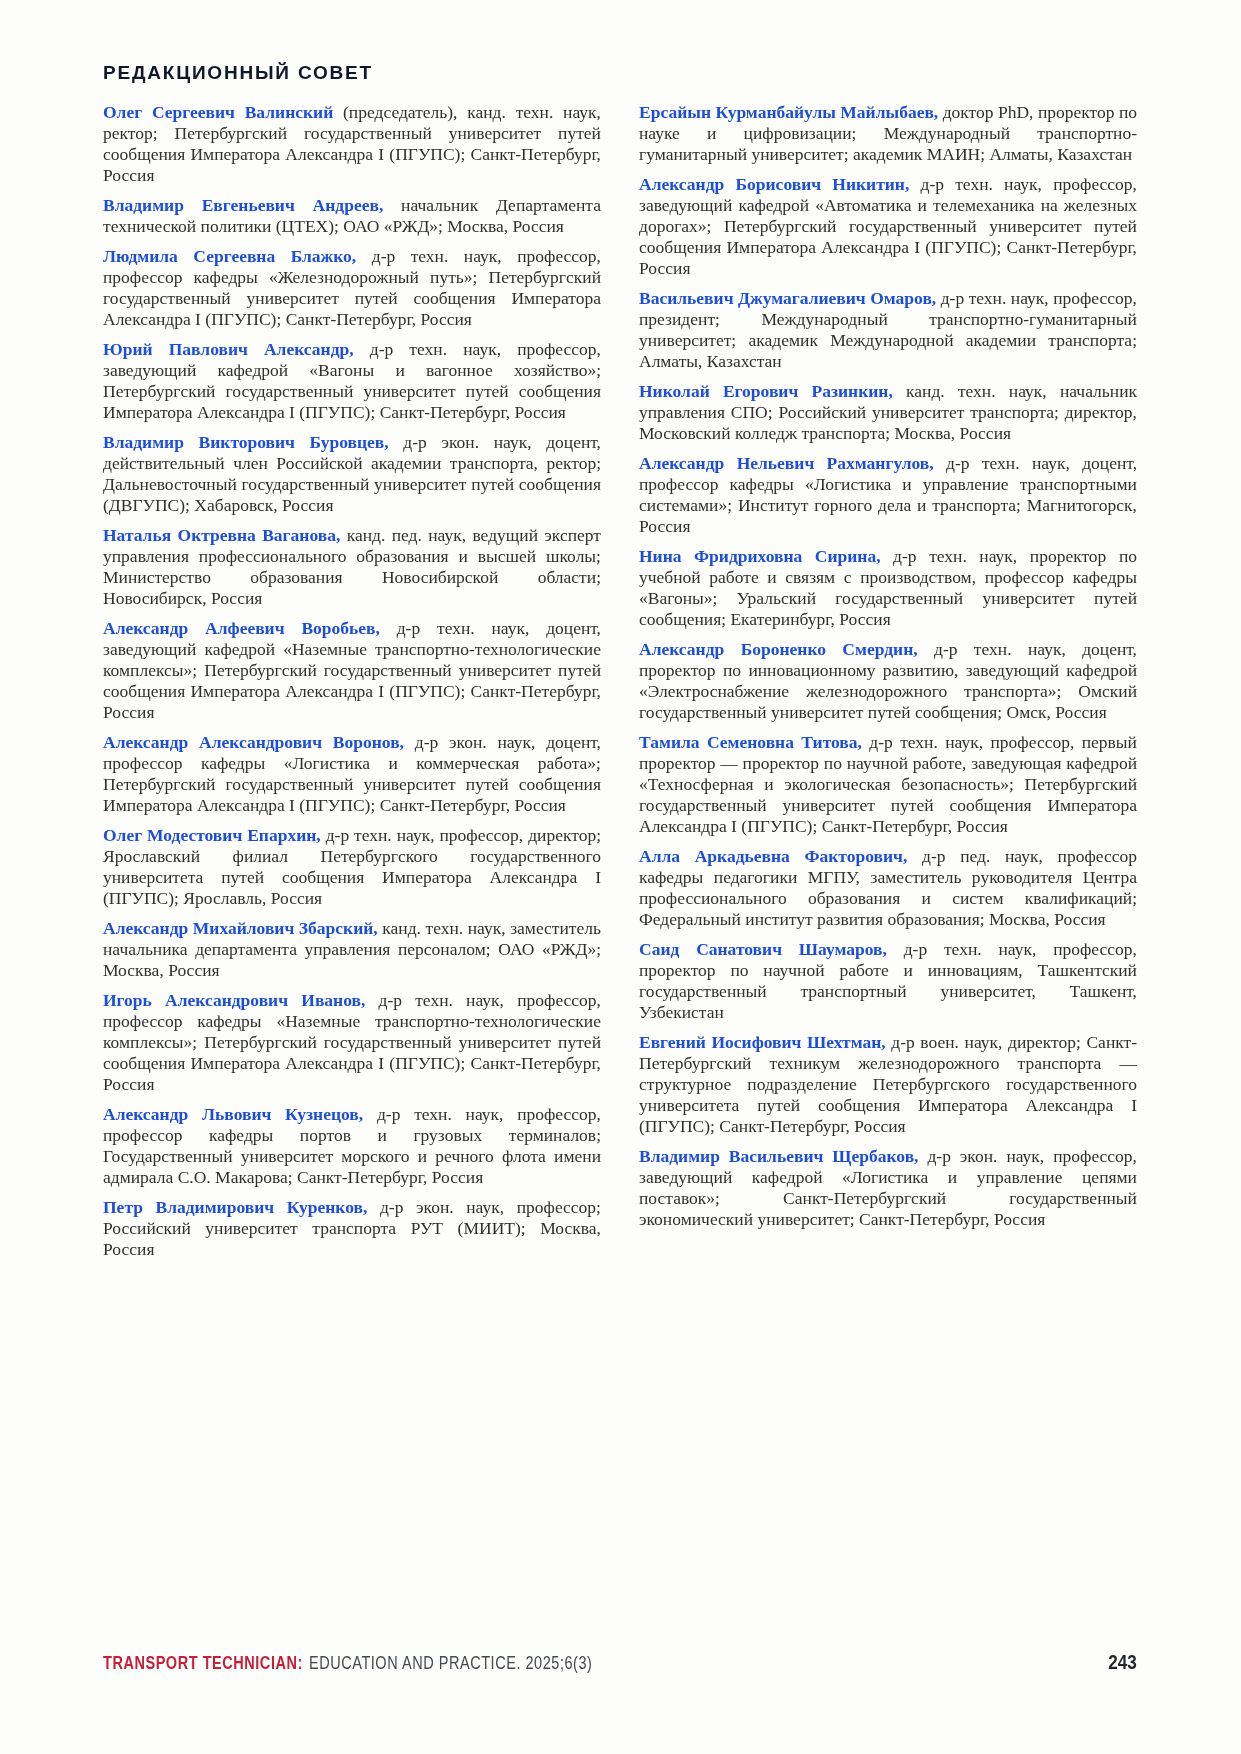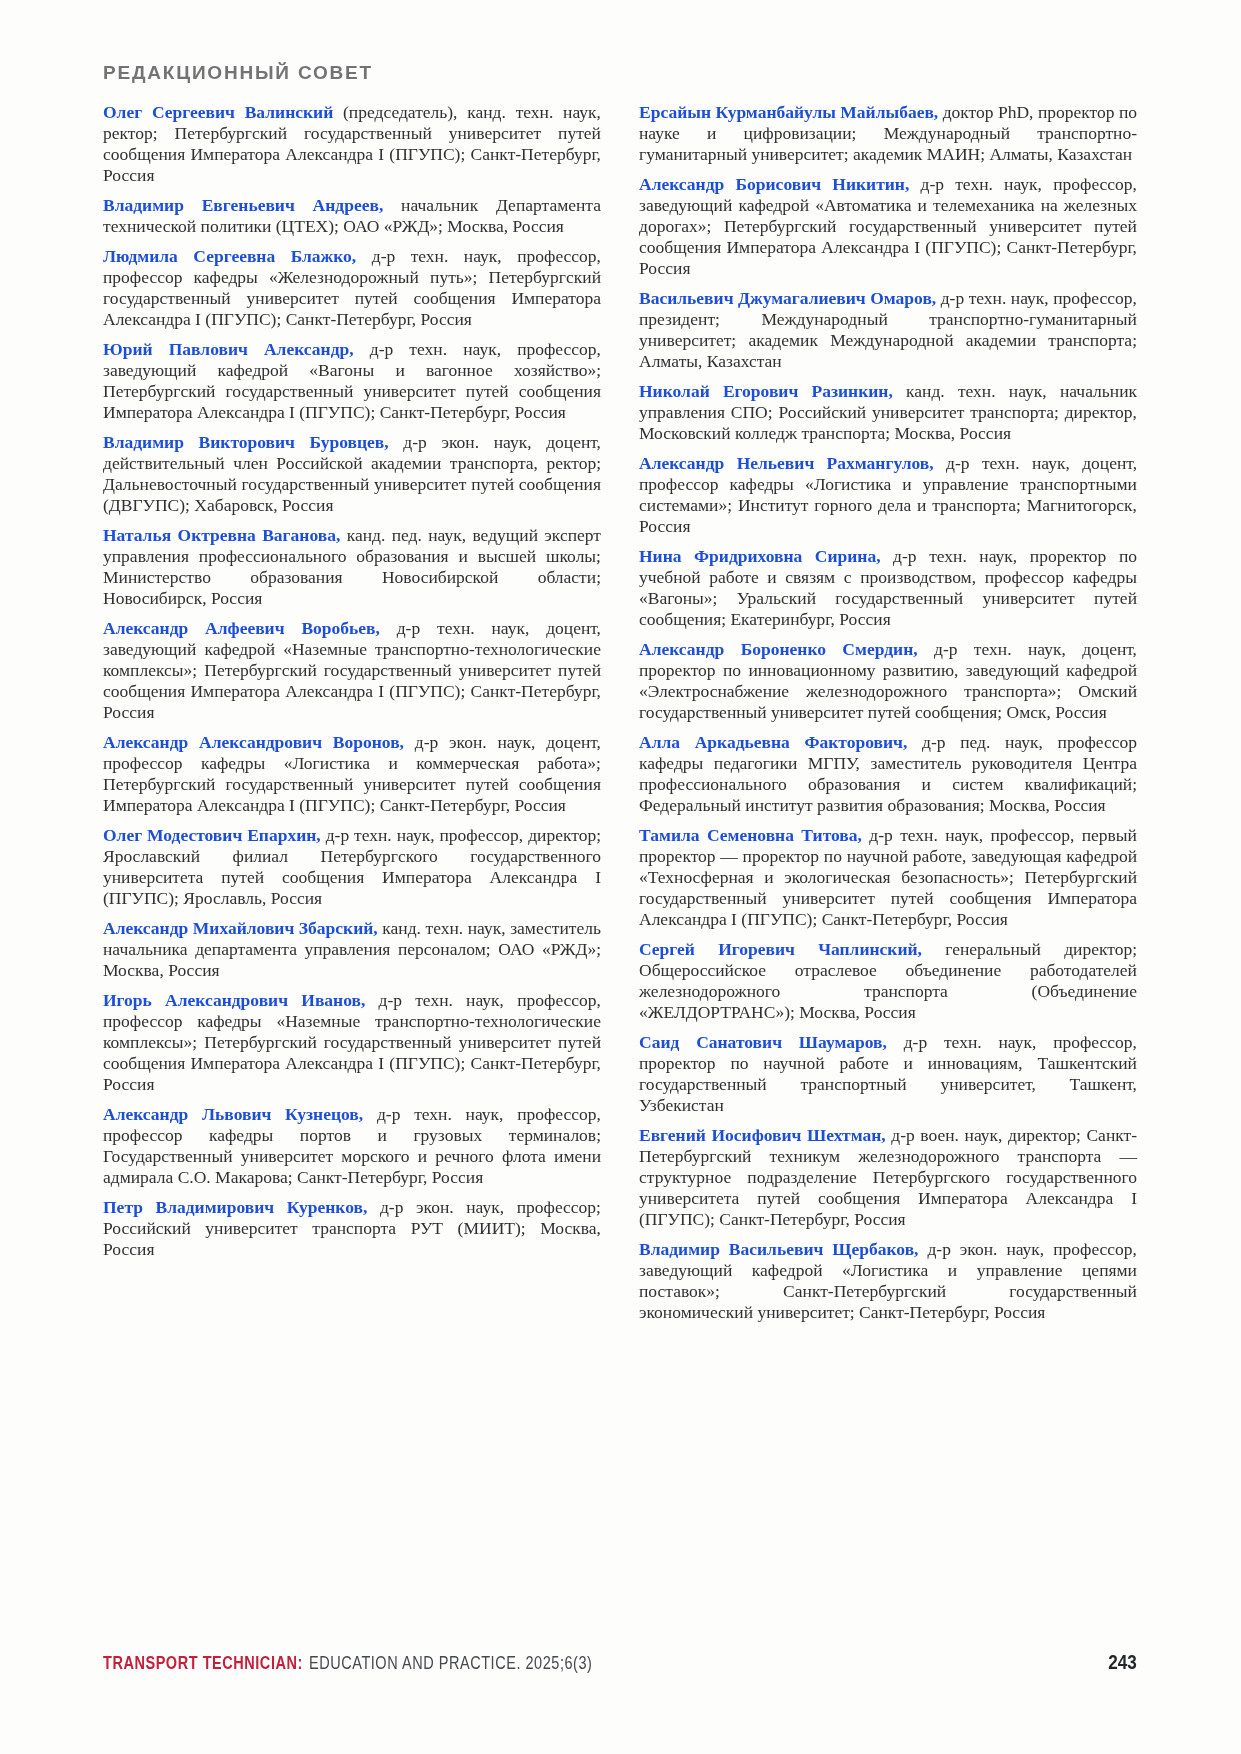--- a/index.html
+++ b/index.html
@@ -18,21 +18,21 @@
     position: absolute;
     left: 103px; top: 62px;
     width: 1034px;
   }
   .title {
     margin: 0 0 18px 0;
     font-family: "Liberation Sans", "DejaVu Sans", sans-serif;
     font-size: 19px;
     font-weight: bold;
     letter-spacing: 1.8px;
-    color: #737373;
+    color: #0f172a;
   }
   .columns {
     display: flex;
     gap: 38px;
   }
   .col {
     width: 498px;
     font-size: 17.5px;
     line-height: 21px;
     text-align: justify;
@@ -101,23 +101,22 @@
           <p class="entry"><b>Петр Владимирович Куренков,</b> д-р экон. наук, профессор; Российский университет транспорта РУТ (МИИТ); Москва, Россия</p>
         </div>
       <div class="col">
           <p class="entry"><b>Ерсайын Курманбайулы Майлыбаев,</b> доктор PhD, проректор по науке и цифровизации; Международный транспортно-гуманитарный университет; академик МАИН; Алматы, Казахстан</p>
           <p class="entry"><b>Александр Борисович Никитин,</b> д-р техн. наук, профессор, заведующий кафедрой «Автоматика и телемеханика на железных дорогах»; Петербургский государственный университет путей сообщения Императора Александра I (ПГУПС); Санкт-Петербург, Россия</p>
           <p class="entry"><b>Васильевич Джумагалиевич Омаров,</b> д-р техн. наук, профессор, президент; Международный транспортно-гуманитарный университет; академик Международной академии транспорта; Алматы, Казахстан</p>
           <p class="entry"><b>Николай Егорович Разинкин,</b> канд. техн. наук, начальник управления СПО; Российский университет транспорта; директор, Московский колледж транспорта; Москва, Россия</p>
           <p class="entry"><b>Александр Нельевич Рахмангулов,</b> д-р техн. наук, доцент, профессор кафедры «Логистика и управление транспортными системами»; Институт горного дела и транспорта; Магнитогорск, Россия</p>
           <p class="entry"><b>Нина Фридриховна Сирина,</b> д-р техн. наук, проректор по учебной работе и связям с производством, профессор кафедры «Вагоны»; Уральский государственный университет путей сообщения; Екатеринбург, Россия</p>
           <p class="entry"><b>Александр Бороненко Смердин,</b> д-р техн. наук, доцент, проректор по инновационному развитию, заведующий кафедрой «Электроснабжение железнодорожного транспорта»; Омский государственный университет путей сообщения; Омск, Россия</p>
+          <p class="entry"><b>Тамила Семеновна Титова,</b> д-р техн. наук, профессор, первый проректор — проректор по научной работе, заведующая кафедрой «Техносферная и экологическая безопасность»; Петербургский государственный университет путей сообщения Императора Александра I (ПГУПС); Санкт-Петербург, Россия</p>
           <p class="entry"><b>Алла Аркадьевна Факторович,</b> д-р пед. наук, профессор кафедры педагогики МГПУ, заместитель руководителя Центра профессионального образования и систем квалификаций; Федеральный институт развития образования; Москва, Россия</p>
-          <p class="entry"><b>Тамила Семеновна Титова,</b> д-р техн. наук, профессор, первый проректор — проректор по научной работе, заведующая кафедрой «Техносферная и экологическая безопасность»; Петербургский государственный университет путей сообщения Императора Александра I (ПГУПС); Санкт-Петербург, Россия</p>
-          <p class="entry"><b>Сергей Игоревич Чаплинский,</b> генеральный директор; Общероссийское отраслевое объединение работодателей железнодорожного транспорта (Объединение «ЖЕЛДОРТРАНС»); Москва, Россия</p>
           <p class="entry"><b>Саид Санатович Шаумаров,</b> д-р техн. наук, профессор, проректор по научной работе и инновациям, Ташкентский государственный транспортный университет, Ташкент, Узбекистан</p>
           <p class="entry"><b>Евгений Иосифович Шехтман,</b> д-р воен. наук, директор; Санкт-Петербургский техникум железнодорожного транспорта — структурное подразделение Петербургского государственного университета путей сообщения Императора Александра I (ПГУПС); Санкт-Петербург, Россия</p>
           <p class="entry"><b>Владимир Васильевич Щербаков,</b> д-р экон. наук, профессор, заведующий кафедрой «Логистика и управление цепями поставок»; Санкт-Петербургский государственный экономический университет; Санкт-Петербург, Россия</p>
         </div>
     </div>
   </div>
 
   <div class="footer">
     <div class="footer-left">
       <span class="fj">TRANSPORT TECHNICIAN:</span><span class="fr">EDUCATION AND PRACTICE. 2025;6(3)</span>

